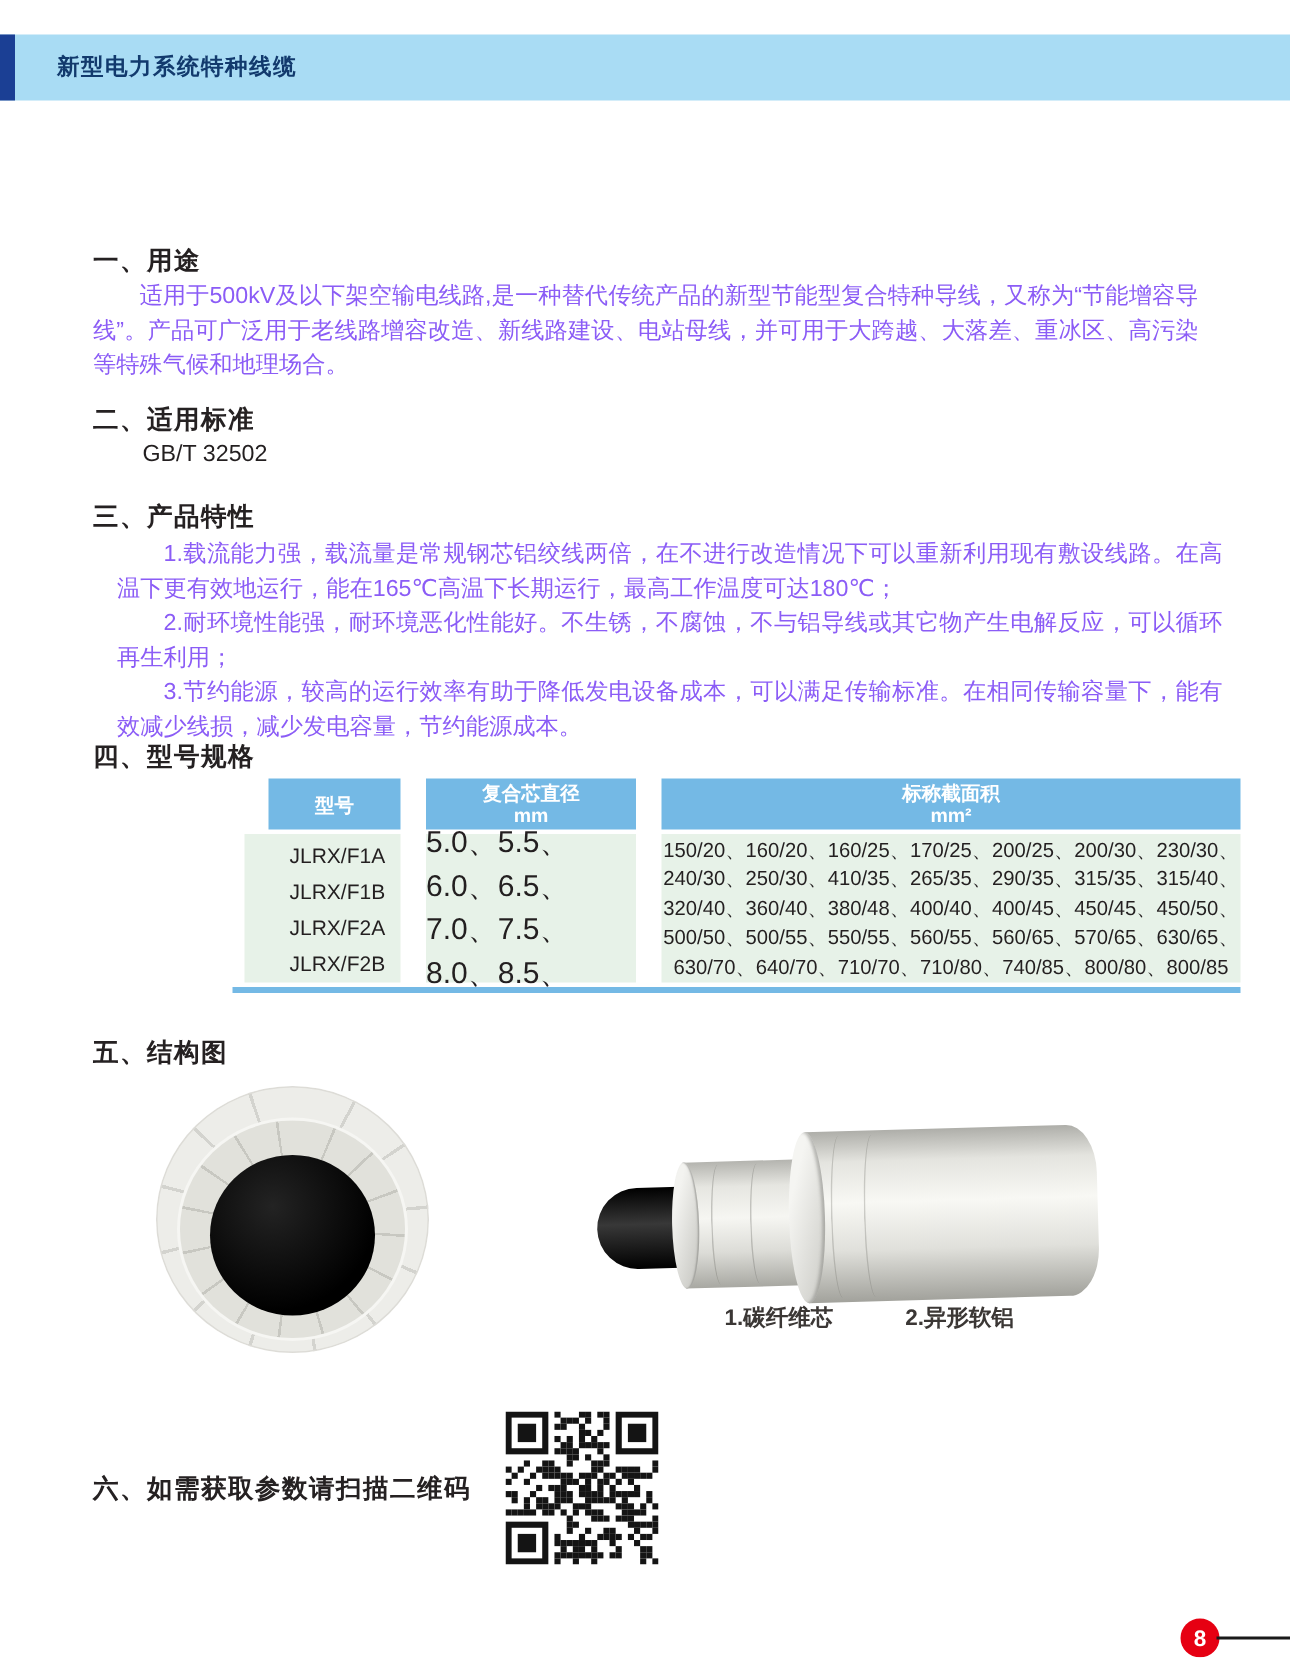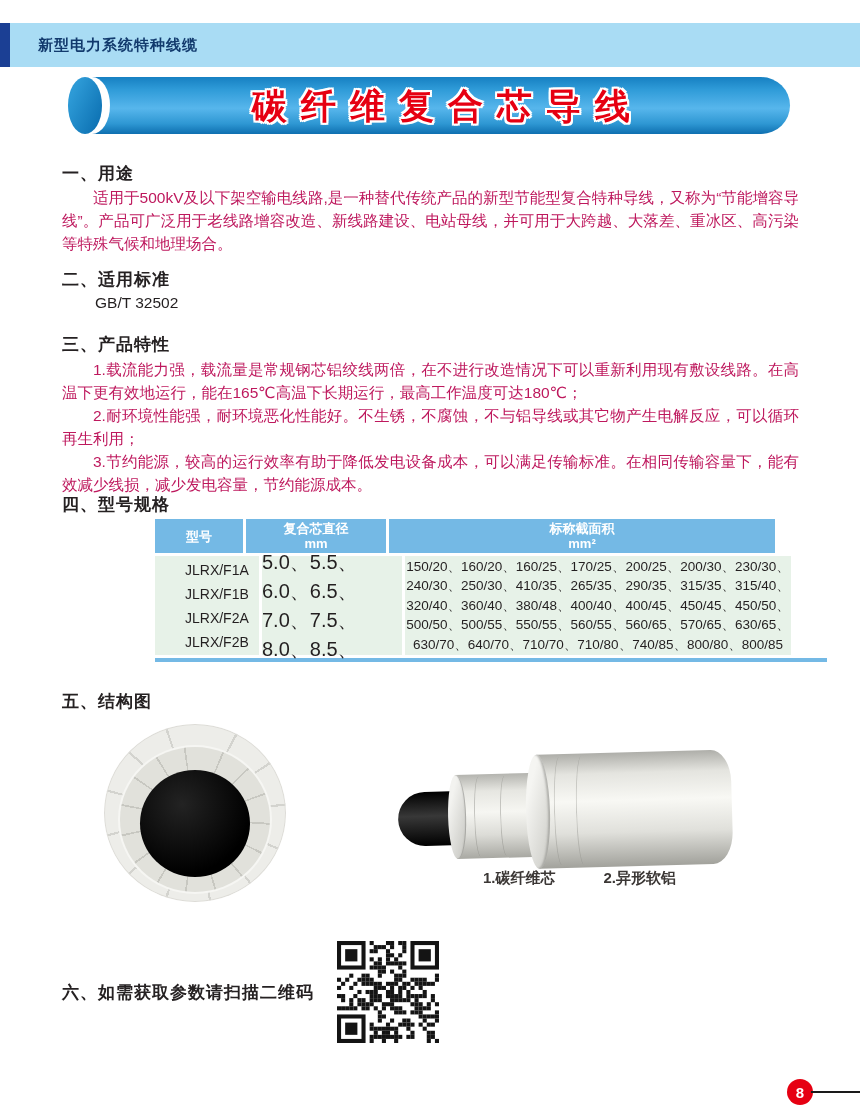--- a/index.html
+++ b/index.html
@@ -21,26 +21,26 @@
   .banner .face{position:absolute;left:0;top:0;width:34px;height:57px;border-radius:50%;
       background:linear-gradient(115deg,#2d9ad6 20%,#0f74b5 85%);}
   .banner .title{position:absolute;left:24px;right:0;top:0;height:57px;line-height:57px;
       text-align:center;font-size:35px;font-weight:bold;color:#e60012;letter-spacing:14px;
       text-indent:14px;
       text-shadow:-2px -2px 0 #fff,2px -2px 0 #fff,-2px 2px 0 #fff,2px 2px 0 #fff,
                   0 -2px 0 #fff,0 2px 0 #fff,-2px 0 0 #fff,2px 0 0 #fff;}
 
   .h-sec{position:absolute;left:62px;font-size:17px;font-weight:bold;color:#252122;letter-spacing:1px;}
   .body-text{position:absolute;left:62px;width:737px;font-size:15.5px;line-height:23px;
-             text-align:justify;color:#be185d;}
+             text-align:justify;color:#8b5cf6;}
   .body-text p{margin:0;text-indent:2em;}
 
   
   .spec-table{position:absolute;left:155px;top:519px;width:672px;}
-  .spec-row{display:flex;gap:3px;}
+  .spec-row{display:flex;gap:17px;justify-content:flex-end;}
   .th{background:#74b9e5;color:#ffffff;font-size:13px;font-weight:bold;height:34px;
       display:flex;flex-direction:column;justify-content:center;align-items:center;line-height:15px;}
   .c1{width:88px;} .c2{width:140px;} .c3{width:386px;}
   .tb{background:#e7f2e8;height:99px;margin-top:3px;display:flex;flex-direction:column;
       justify-content:center;align-items:center;color:#231f20;}
   .tb.c1{align-items:flex-start;padding-left:30px;width:74px;font-size:14px;line-height:24px;}
   .tb.c2{font-size:20px;line-height:29px;}
   .tb.c3{font-size:13.5px;line-height:19.5px;}
   .tbl-bottom{margin-top:3px;height:4px;background:#74b9e5;width:672px;}
 
@@ -91,37 +91,31 @@
 </head>
 <body>
 
 <div class="page">
 
   <div class="topbar">
     <div class="accent"></div>
     <div class="label">新型电力系统特种线缆</div>
   </div>
 
-  <div class="banner">
-    <div class="body"></div>
-    <div class="rim"></div>
-    <div class="face"></div>
-    <div class="title">碳纤维复合芯导线</div>
-  </div>
 
   <div class="h-sec" style="top:162px;">一、用途</div>
   <div class="body-text" style="top:186px;">
     <p>适用于500kV及以下架空输电线路,是一种替代传统产品的新型节能型复合特种导线，又称为“节能增容导线”。产品可广泛用于老线路增容改造、新线路建设、电站母线，并可用于大跨越、大落差、重冰区、高污染等特殊气候和地理场合。</p>
   </div>
 
   <div class="h-sec" style="top:268px;">二、适用标准</div>
   <div style="position:absolute;left:95px;top:294px;font-size:15.5px;">GB/T 32502</div>
 
   <div class="h-sec" style="top:333px;">三、产品特性</div>
-  <div class="body-text" style="top:358px;">
+  <div class="body-text" style="top:358px;margin-left:16px;">
     <p>1.载流能力强，载流量是常规钢芯铝绞线两倍，在不进行改造情况下可以重新利用现有敷设线路。在高温下更有效地运行，能在165℃高温下长期运行，最高工作温度可达180℃；</p>
     <p>2.耐环境性能强，耐环境恶化性能好。不生锈，不腐蚀，不与铝导线或其它物产生电解反应，可以循环再生利用；</p>
     <p>3.节约能源，较高的运行效率有助于降低发电设备成本，可以满足传输标准。在相同传输容量下，能有效减少线损，减少发电容量，节约能源成本。</p>
   </div>
 
   <div class="h-sec" style="top:493px;">四、型号规格</div>
   <div class="spec-table">
     <div class="spec-row">
       <div class="th c1">
         <span>型号</span>

